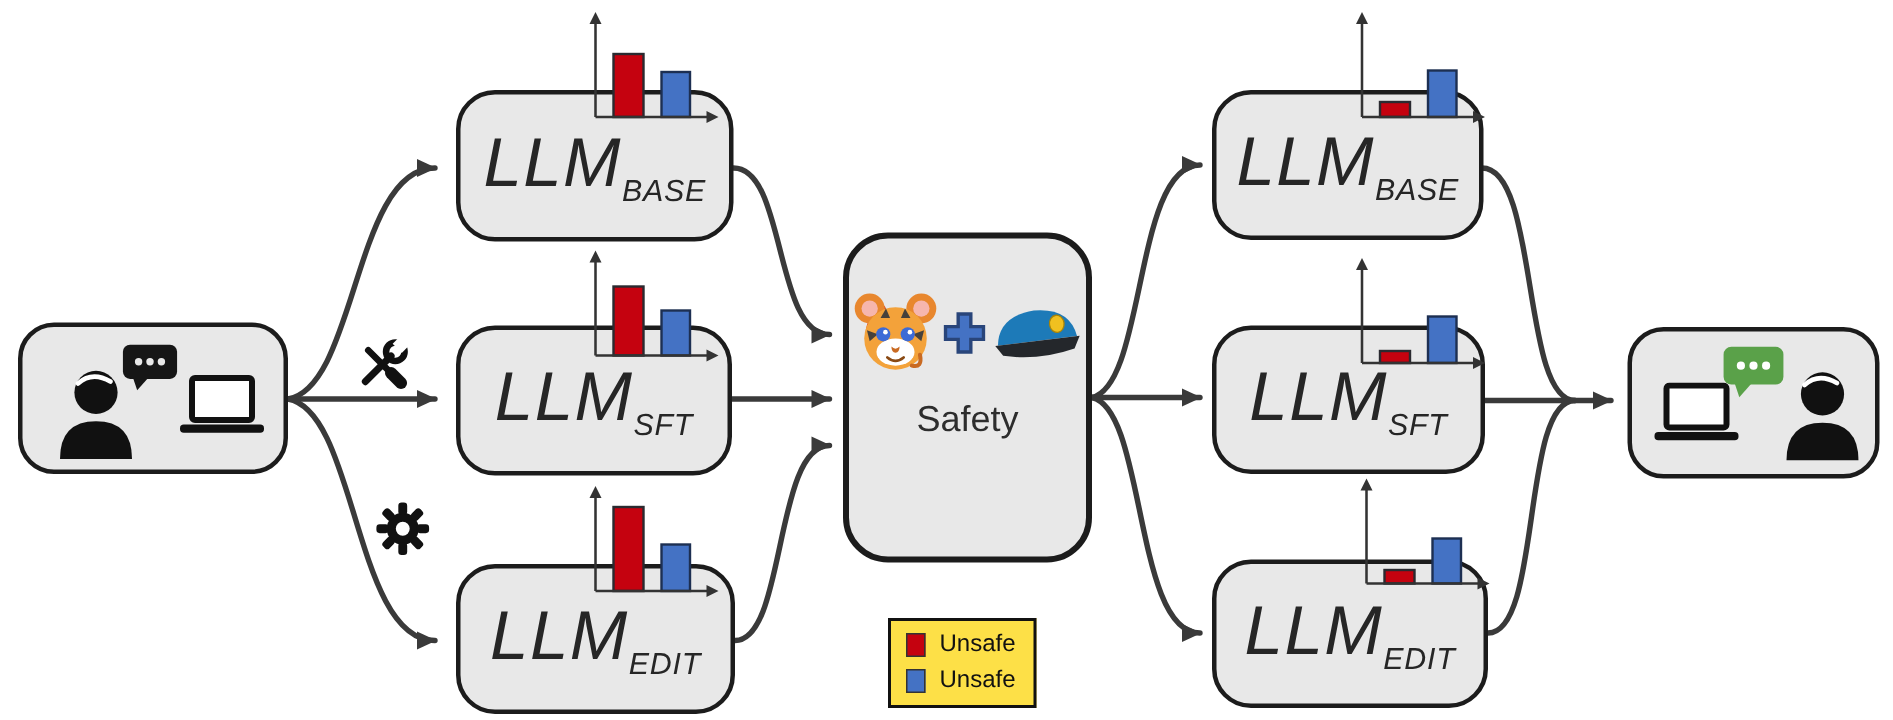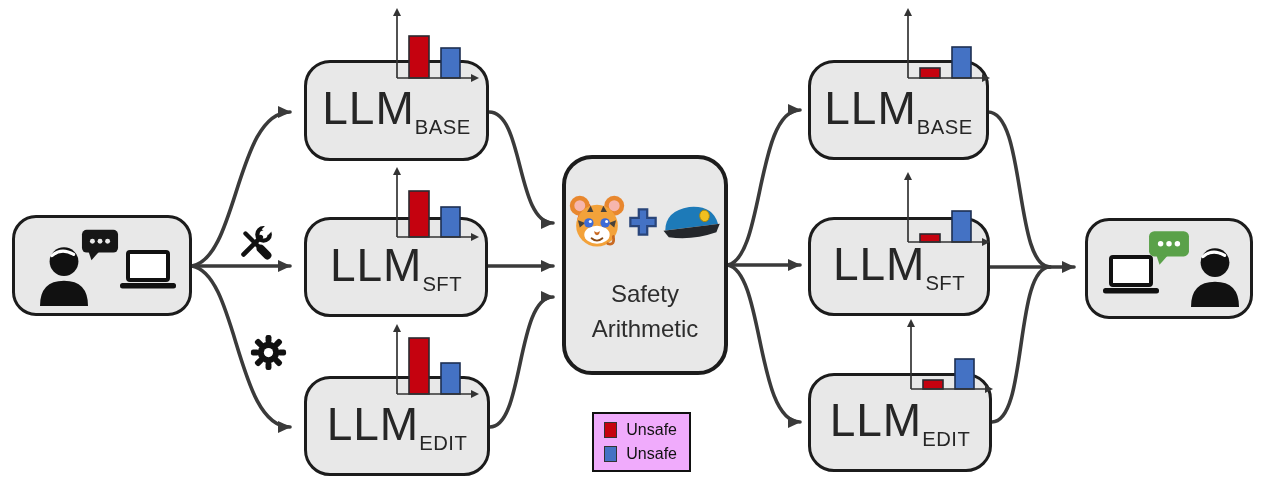--- a/index.html
+++ b/index.html
@@ -2,28 +2,28 @@
 <html><head>
 <meta charset="utf-8">
 <style>
   html,body{margin:0;padding:0;background:#fff;}
   .canvas{position:relative;width:1262px;height:480px;background:#ffffff;
           font-family:"Liberation Sans",sans-serif;overflow:hidden;}
   svg.layer{position:absolute;left:0;top:0;width:1262px;height:480px;}
   .box{position:absolute;background:#e8e8e8;border:3px solid #1c1c1c;
        border-radius:26px;box-sizing:border-box;}
   .io-box{border-radius:24px;}
-  .llm-box{display:flex;align-items:center;justify-content:center;}
+  .llm-box{display:flex;align-items:center;justify-content:center;font-style:italic;}
   .llm-label{font-size:46px;color:#262626;letter-spacing:1px;white-space:nowrap;}
   .llm-label sub{font-size:0.44em;letter-spacing:0.5px;}
   .safety-box{border-width:4.5px;border-radius:30px;display:flex;flex-direction:column;
               align-items:center;padding-top:34px;}
   .safety-icons{display:flex;align-items:center;gap:2px;}
-  .safety-label{margin-top:26px;font-size:24px;color:#2d2d2d;text-align:center;line-height:1.45;}
-  .legend{position:absolute;background:#f0abfc;border:2.5px solid #111;
+  .safety-label{margin-top:12px;font-size:24px;color:#2d2d2d;text-align:center;line-height:1.45;}
+  .legend{position:absolute;background:#fde047;border:2.5px solid #111;
           padding:7px 12px 7px 10px;display:flex;flex-direction:column;gap:6px;box-sizing:border-box;}
   .legend-row{display:flex;align-items:center;gap:9px;font-size:16px;color:#111;}
   .sw{width:16px;height:16px;border:1.6px solid #333;display:inline-block;box-sizing:border-box;}
   .chart{position:absolute;overflow:visible;}
   .icon{position:absolute;}
 </style>
 </head>
 <body>
 
 <div class="canvas">
@@ -129,21 +129,20 @@
       <svg width="62" height="44" viewBox="0 0 70 44">
         <g transform="rotate(-7 35 22)">
           <path d="M5 28 Q8 6 35 5 Q62 6 65 28 Z" fill="#1d7ab8"></path>
           <path d="M3 28 L67 28 L62 37 Q34 43 8 36 Z" fill="#24272b"></path>
           <ellipse cx="51" cy="17" rx="5.5" ry="6.5" fill="#f0c020" stroke="#a88408" stroke-width="1"></ellipse>
         </g>
       </svg>
     </div>
     <div class="safety-label">
       <div>Safety</div>
-      <div>Arithmetic</div>
     </div>
   </div>
 
   <div class="box llm-box" style="left:808px;top:60px;width:181px;height:100px">
     <span class="llm-label"><span>LLM</span><sub>BASE</sub></span>
   </div>
   <div class="box llm-box" style="left:808px;top:217px;width:182px;height:99px">
     <span class="llm-label"><span>LLM</span><sub>SFT</sub></span>
   </div>
   <div class="box llm-box" style="left:808px;top:373px;width:184px;height:99px">

